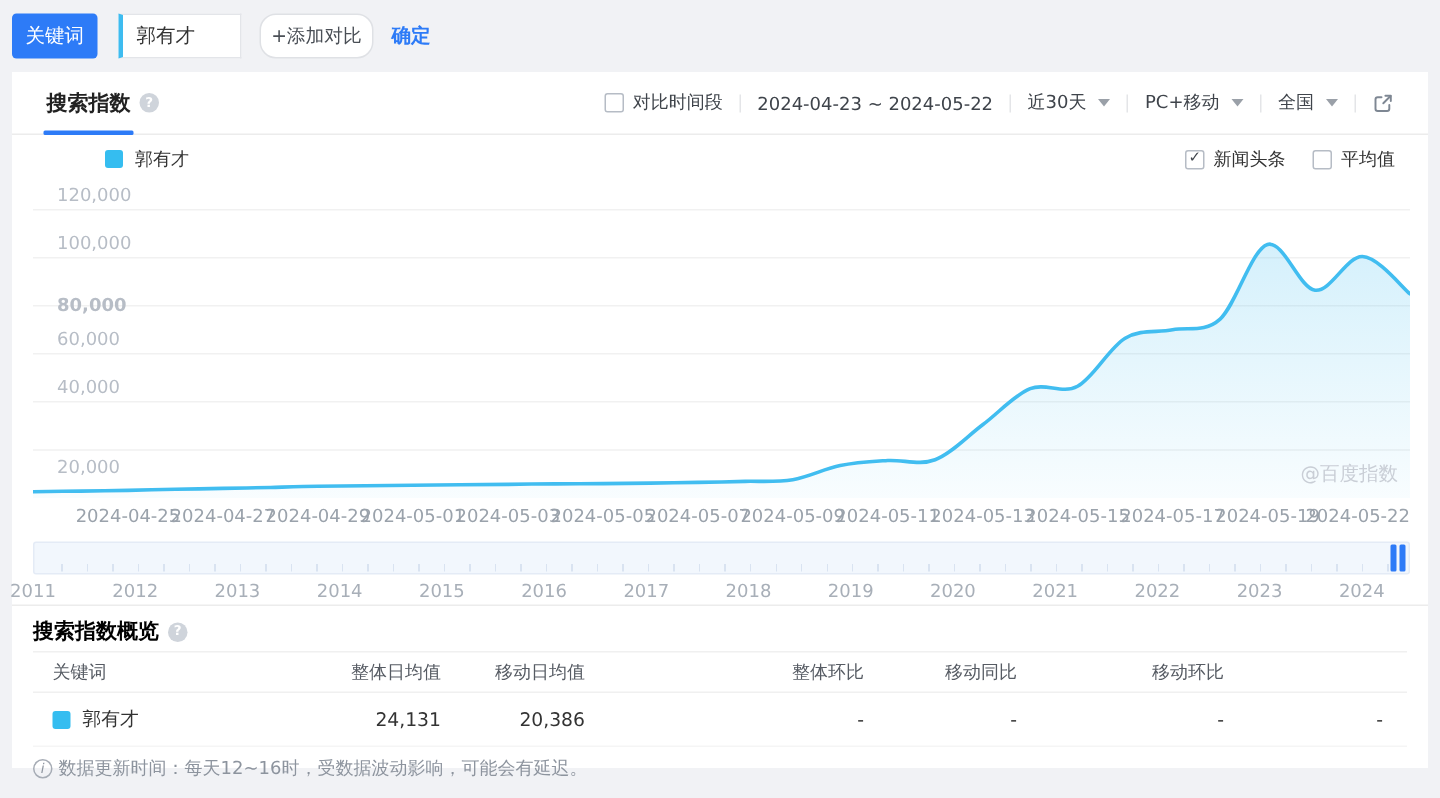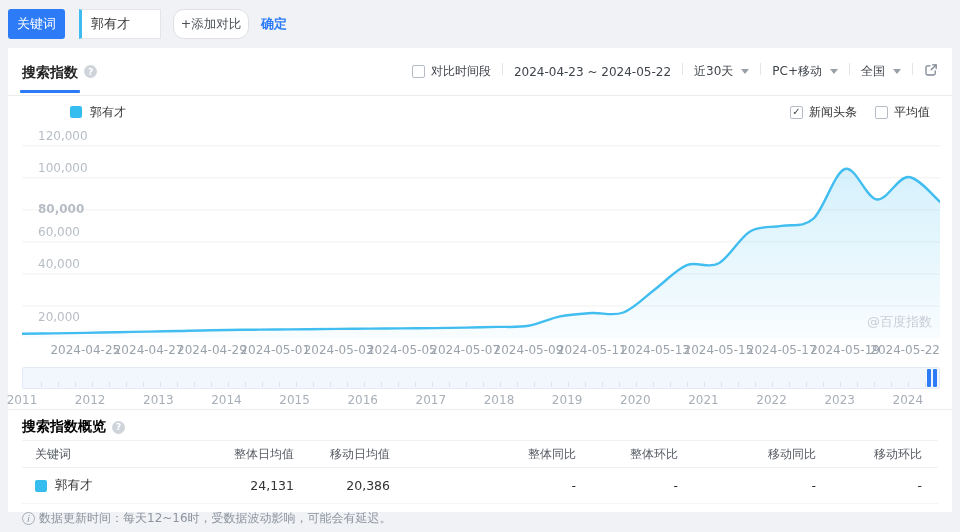--- a/index.html
+++ b/index.html
@@ -19,33 +19,33 @@
     font-size:13px; color:#333; font-family:inherit; outline:none; }
   .add-btn { width:76px; height:30px; margin-left:12px; background:#fff;
     border:1px solid #dfe1e5; border-radius:11px; color:#4a4f56; font-size:12.5px;
     cursor:pointer; font-family:inherit; }
   .confirm { margin-left:12px; color:#2d7bf7; font-size:13px; font-weight:bold; cursor:pointer; }
 
   
   .card { margin:0 8px; height:464px; background:#fff; position:relative; }
 
   
-  .tabs-row { height:48px; border-bottom:1px solid #ececec; display:flex;
-    align-items:center; padding:0 14px; }
+  .tabs-row { height:42px; border-bottom:1px solid #ececec; display:flex;
+    align-items:center; padding:0 23px; }
   .tab { position:relative; height:42px; display:flex; align-items:center; gap:6px;
     cursor:pointer; }
   .tab-label { font-size:14px; font-weight:bold; color:#222; position:relative;
     height:42px; line-height:42px; }
   .tab-label::after { content:""; position:absolute; left:-2px; right:-2px; bottom:0;
     height:3px; background:#2d7bf7; border-radius:1px; }
   .qmark { width:13px; height:13px; border-radius:50%; background:#cfd4db; color:#fff;
     font-size:9px; font-weight:bold; display:inline-flex; align-items:center;
     justify-content:center; cursor:pointer; }
   .qmark::after { content:"?"; }
-  .controls { margin-left:auto; display:flex; gap:11px;
+  .controls { margin-left:auto; display:flex; align-items:center; gap:11px;
     color:#3f444b; font-size:12px; }
   .sep { width:1px; height:12px; background:#e4e5e8; }
   .cbox { width:13px; height:13px; border:1px solid #b6bcc5; border-radius:2px;
     background:#fff; display:inline-flex; align-items:center; justify-content:center;
     font-size:10px; line-height:1; color:#40454c; cursor:pointer; }
   .cbox.checked::after { content:"✓"; }
   .ctrl-item { display:flex; align-items:center; gap:6px; cursor:pointer; }
   .caret { width:0; height:0; border-left:4px solid transparent;
     border-right:4px solid transparent; border-top:5px solid #9aa0a8; margin-left:2px; }
   .export-icon { display:flex; cursor:pointer; }
@@ -231,21 +231,20 @@
 
   <div class="overview">
     <div class="ov-title">
       <span>搜索指数概览</span>
       <span class="qmark"></span>
     </div>
     <div class="thead">
       <span class="th">关键词</span>
       <span class="th">整体日均值</span>
       <span class="th">移动日均值</span>
-      <span class="th">整体同比</span>
       <span class="th">整体环比</span>
       <span class="th">移动同比</span>
       <span class="th">移动环比</span>
     </div>
     <div class="trow">
       <span class="kw-cell">
         <span class="legend-swatch" id="row-swatch" style="background: rgb(53, 189, 240);"></span>
         <span>郭有才</span>
       </span>
       <span class="td">24,131</span>

